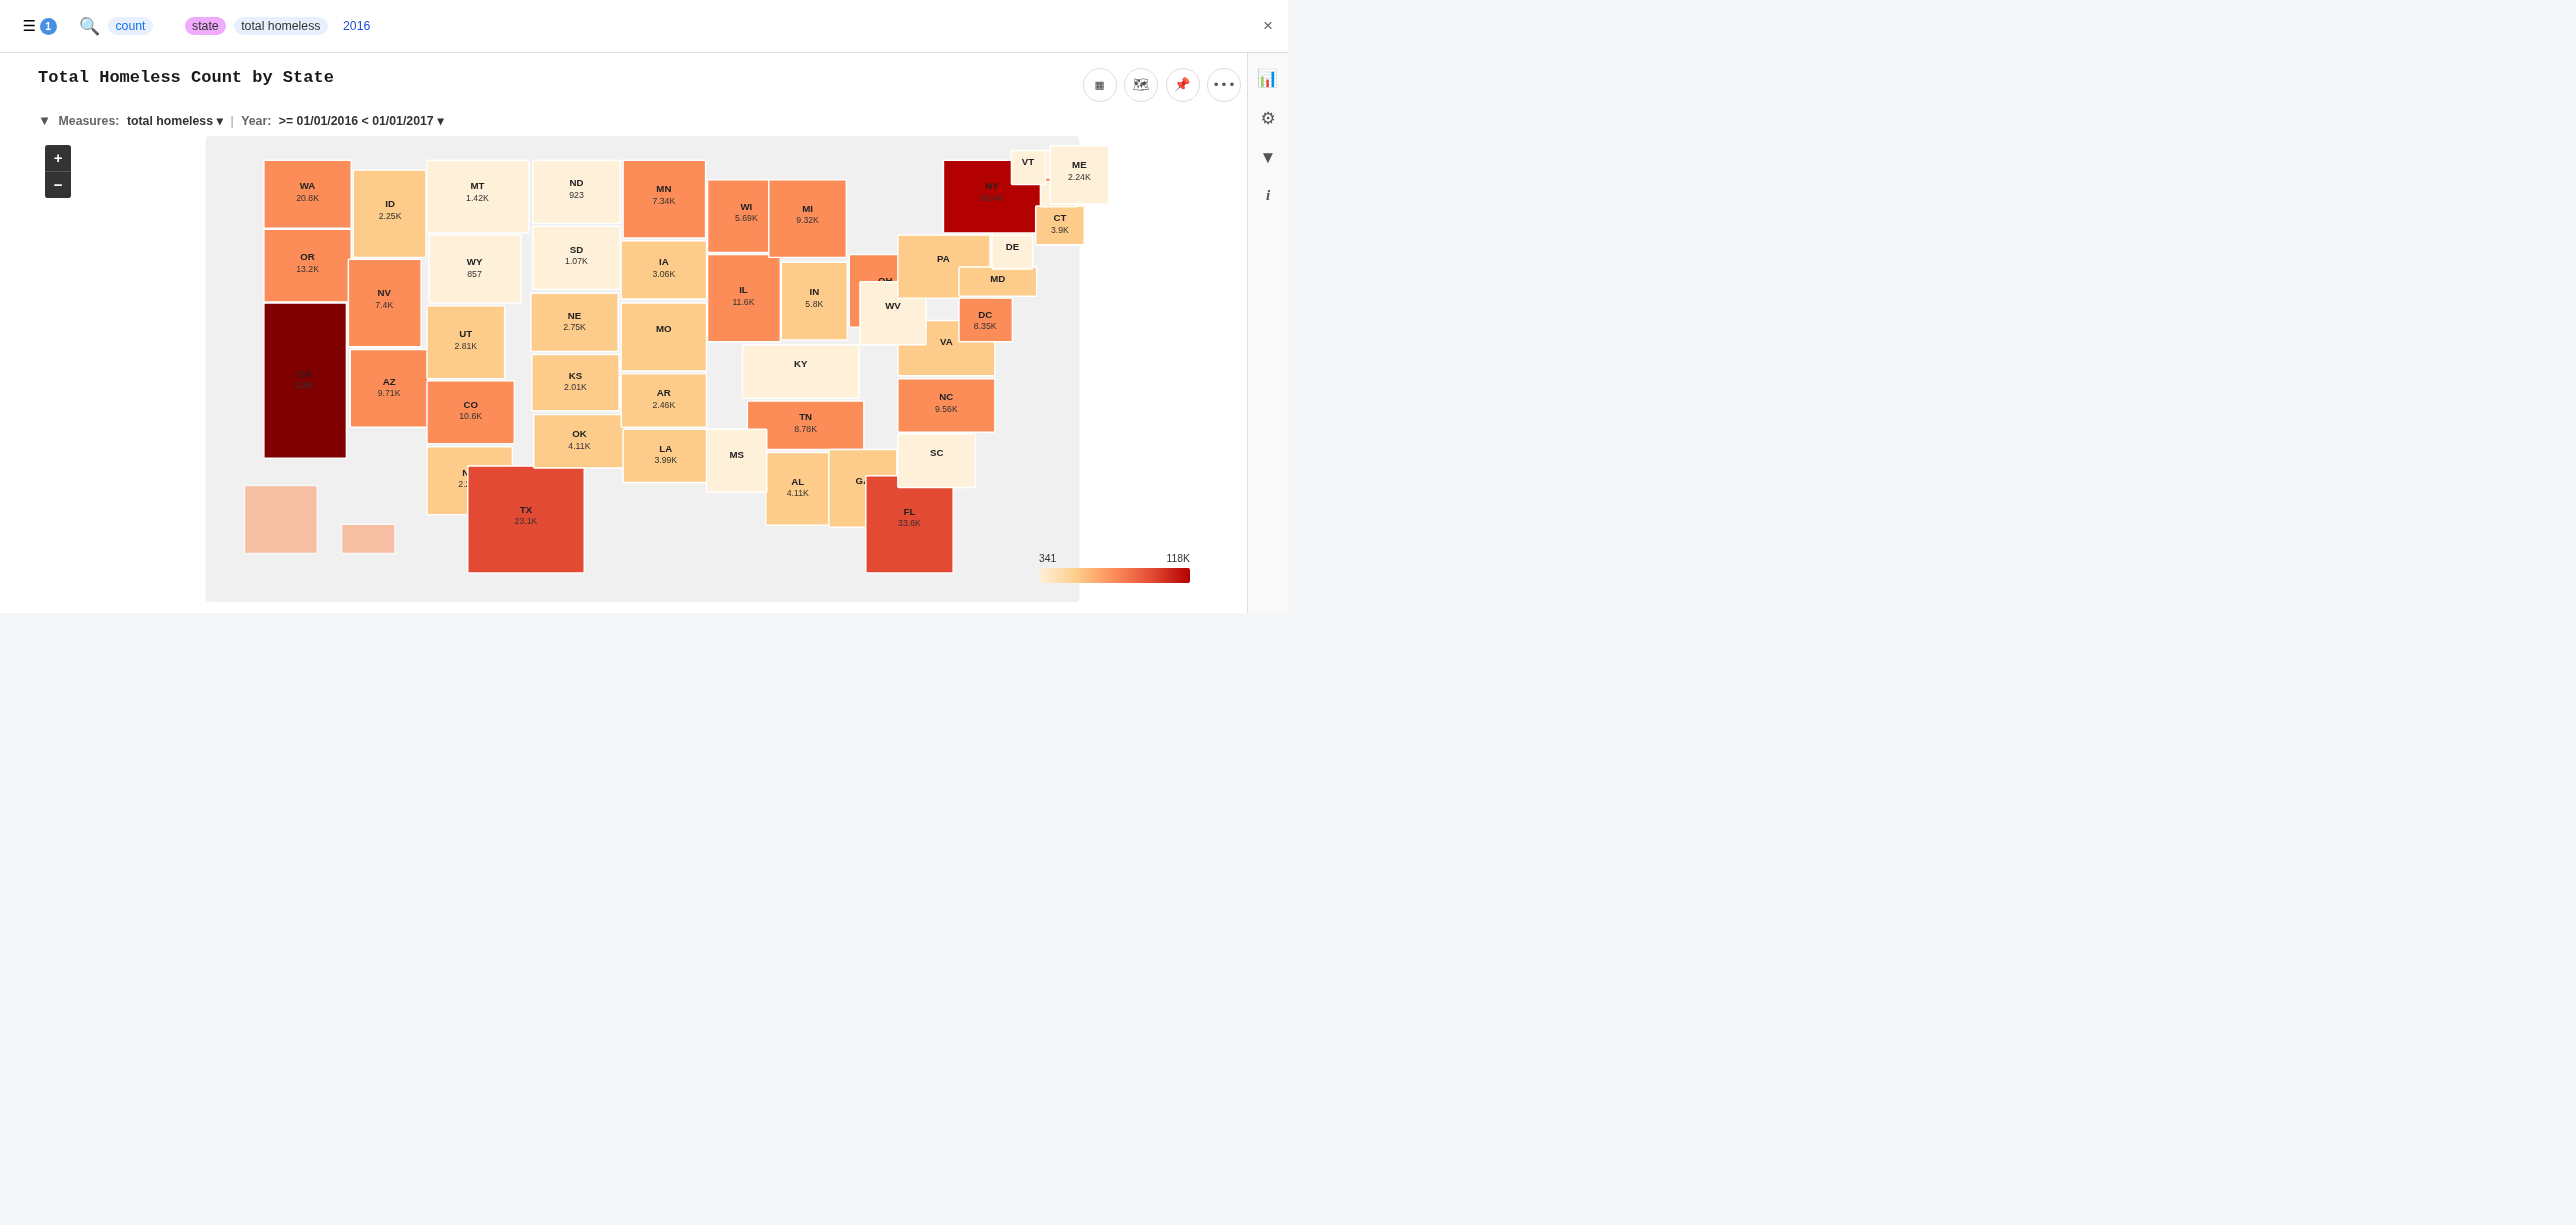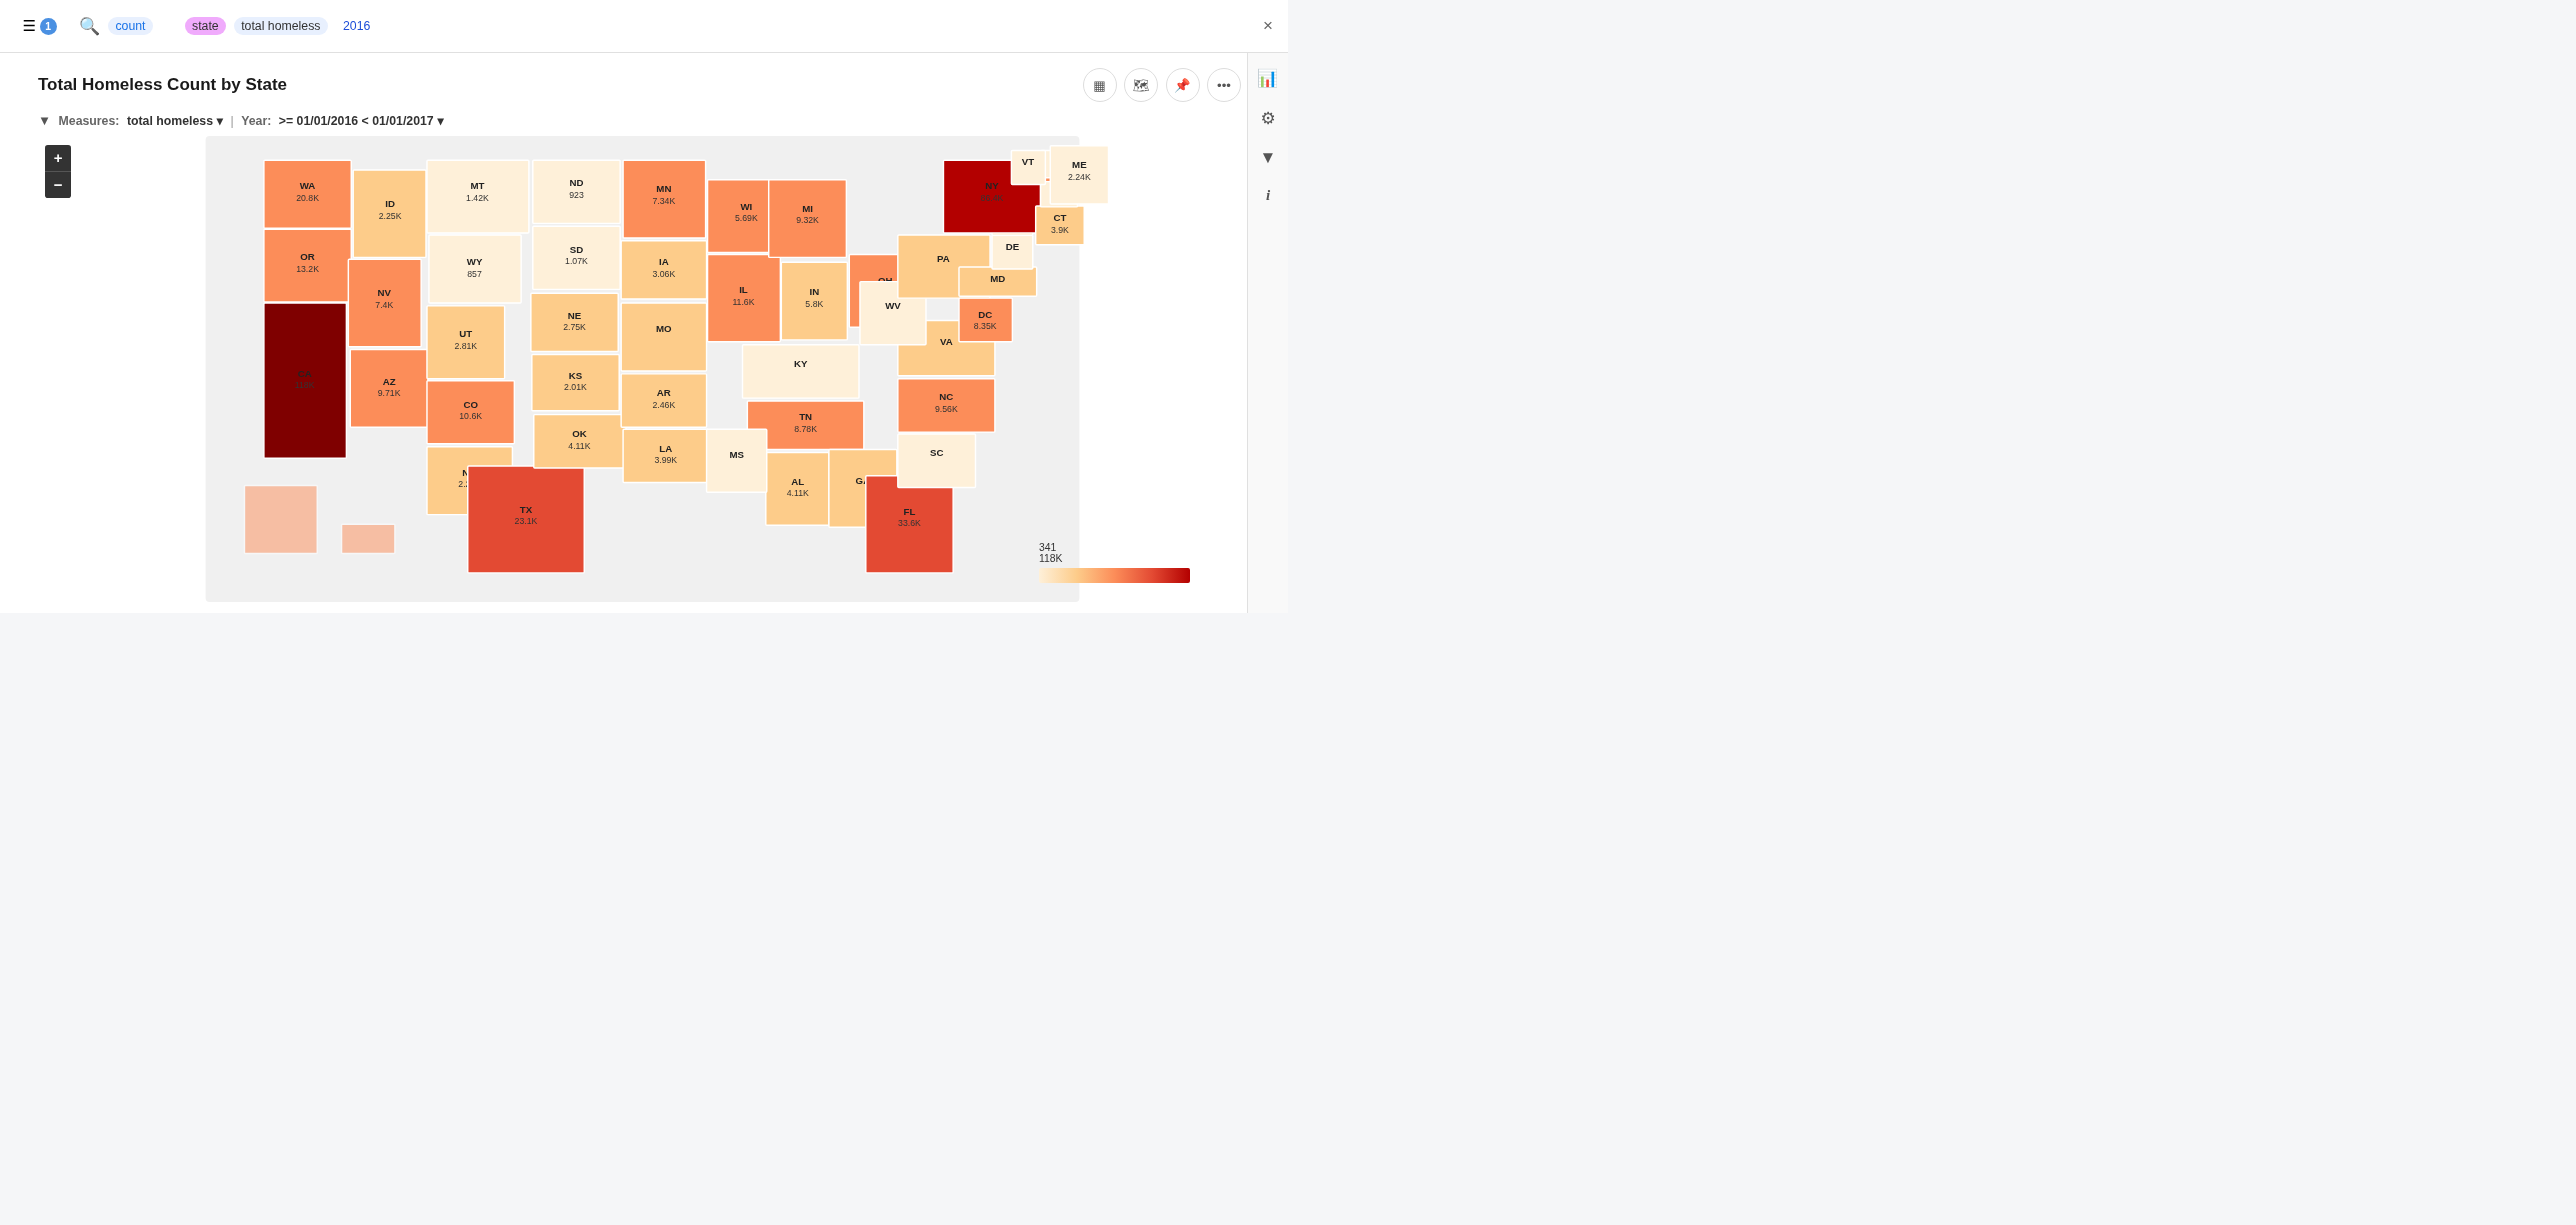--- a/index.html
+++ b/index.html
@@ -84,23 +84,24 @@
       background: #fff;
       margin: 0;
       padding: 0;
       position: relative;
       height: calc(613px - 53px);
     }
 
     
     .chart-header {
       display: flex;
-      align-items: center;
+      align-items: flex-start;
       justify-content: space-between;
       padding: 15px 47px 7.5px 38px;
+      font-family: Liberation Mono, monospace;
     }
     .chart-title {
       font-size: 17px;
       font-weight: 700;
       color: #1a1a1a;
     }
     .chart-actions {
       display: flex;
       align-items: center;
       gap: 7.5px;
@@ -222,21 +223,20 @@
       flex-direction: column;
       align-items: flex-end;
       gap: 3.8px;
     }
     .legend-labels {
       display: flex;
       justify-content: space-between;
       width: 151px;
       font-size: 10.4px;
       color: #333;
-      flex-direction: column;
     }
     .legend-bar {
       width: 151px;
       height: 15px;
       background: linear-gradient(to right, #fef0d9, #fdcc8a, #fc8d59, #e34a33, #b30000);
       border-radius: 1.9px;
     }
 
     
     .state-label {

